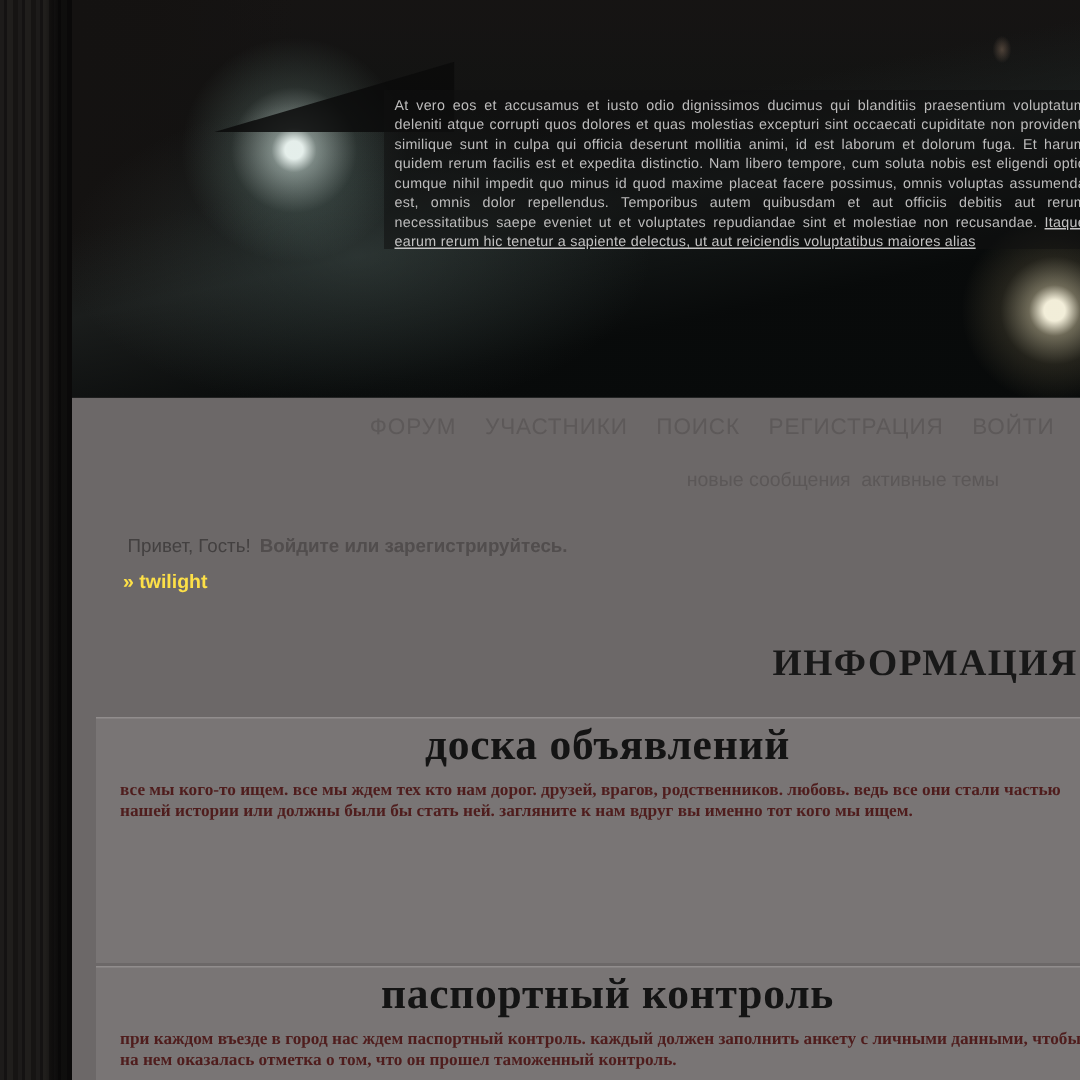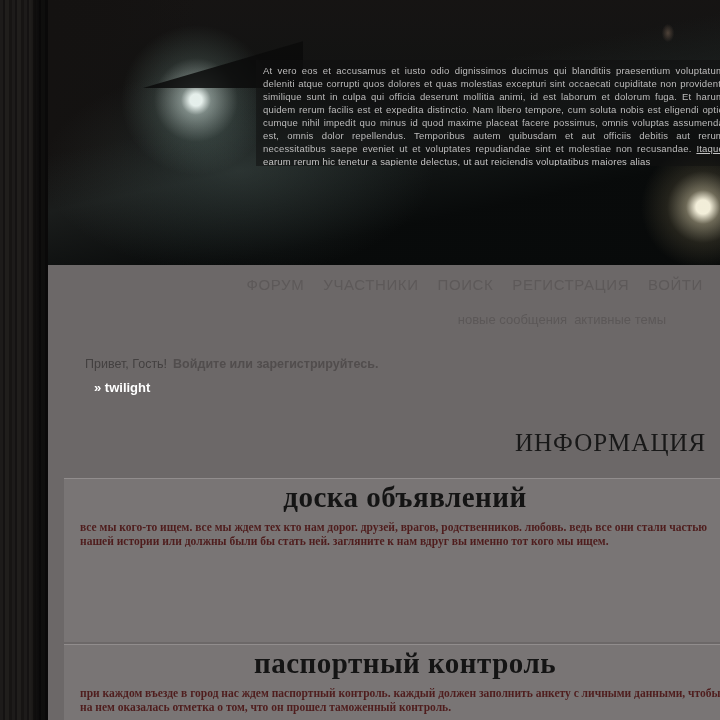--- a/index.html
+++ b/index.html
@@ -73,26 +73,26 @@
     position:absolute; top:312px; right:54px;
     display:flex; gap:7px;
     font-size:13px; color:#5b5757;
   }
   .sub-links a { color:#5b5757; text-decoration:none; cursor:pointer; }
 
   .greeting { position:absolute; top:357px; left:85px; font-size:12.5px; color:#434040; }
   .greeting .login-link { font-weight:bold; color:#514d4d; text-decoration:none; margin-left:6px; cursor:pointer; }
 
   .breadcrumb { position:absolute; top:380px; left:82px; font-size:13px; font-weight:bold; color:#1b1b1b; }
-  .breadcrumb a { color:#ffffff; text-decoration:none;margin-left:12px; }
+  .breadcrumb a { color:#fde047; text-decoration:none; }
 
   .category-title {
     position:absolute; top:429px; left:515px;
     font-family:"Liberation Serif", serif;
-    font-size:25px; font-weight:normal; letter-spacing:1px; color:#181818;
+    font-size:25px; font-weight:bold; letter-spacing:1px; color:#181818;
     cursor:pointer;
   }
 
   
   .info-box {
     position:absolute; left:64px; width:682px;
     background:#797575;
     border-top:1px solid #918d8d;
   }
   .info-box.box-1 {

